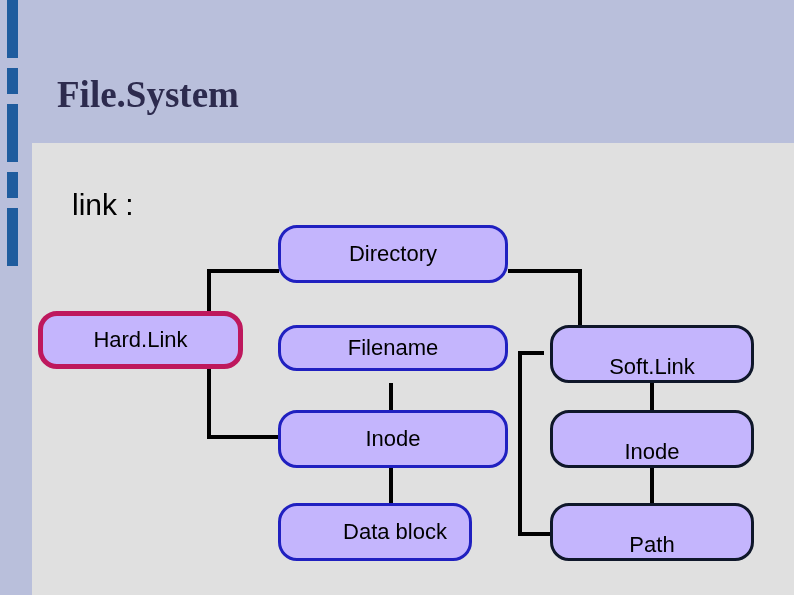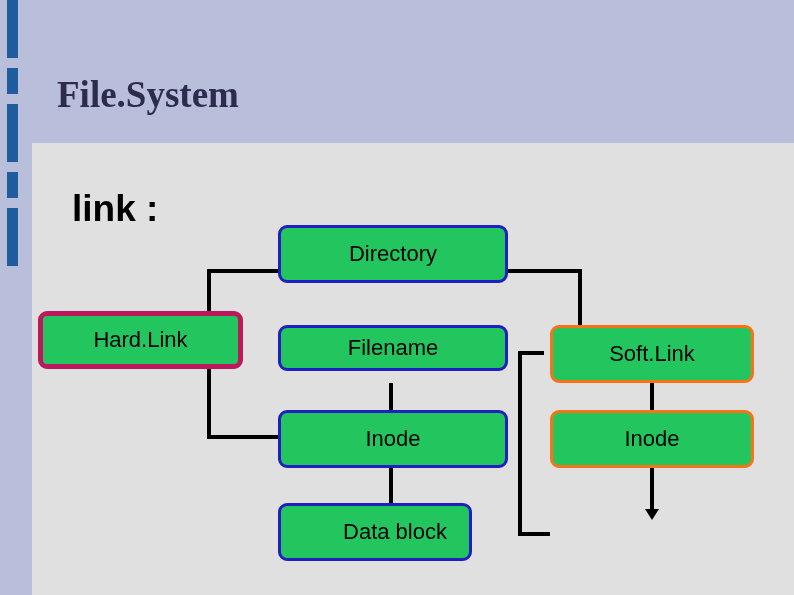--- a/index.html
+++ b/index.html
@@ -58,42 +58,42 @@
     top: 143px;
     width: 762px;
     height: 452px;
     background: #e0e0e0;
   }
 
   .section-label {
     position: absolute;
     left: 40px;
     top: 45px;
-    font-size: 37px;
-    font-weight: bold;
+    font-size: 30px;
+    font-weight: normal;
     color: #000;
     white-space: nowrap;
   }
 
   
   .box {
     position: absolute;
     box-sizing: border-box;
-    background: #22c55e;
-    border-radius: 9px;
+    background: #c4b5fd;
+    border-radius: 19px;
     display: flex;
     align-items: center;
     justify-content: center;
     font-size: 22px;
     color: #000;
     text-align: center;
   }
   .box.blue   { border: 3px solid #2020c0; }
   .box.green  { border: 5px solid #be185d; }
-  .box.ltblue { border: 3px solid #f97316; }
+  .box.ltblue { border: 3px solid #0f172a; align-items: flex-end; }
 
   
   .line {
     position: absolute;
     background: #000;
   }
   .arrow {
     position: absolute;
     width: 0;
     height: 0;
@@ -183,15 +183,18 @@
     </div>
 
     <div class="box ltblue" style="left:518px; top:267px; width:204px; height:58px;">
       <span>Inode</span>
     </div>
 
     <div class="box blue" style="left:246px; top:360px; width:194px; height:58px;padding-left:40px;">
       <span>Data block</span>
     </div>
 
+    <div class="box ltblue" style="left:518px; top:360px; width:204px; height:58px;">
+      <span>Path</span>
+    </div>
 
   </div>
 </div>
 
 </body></html>

